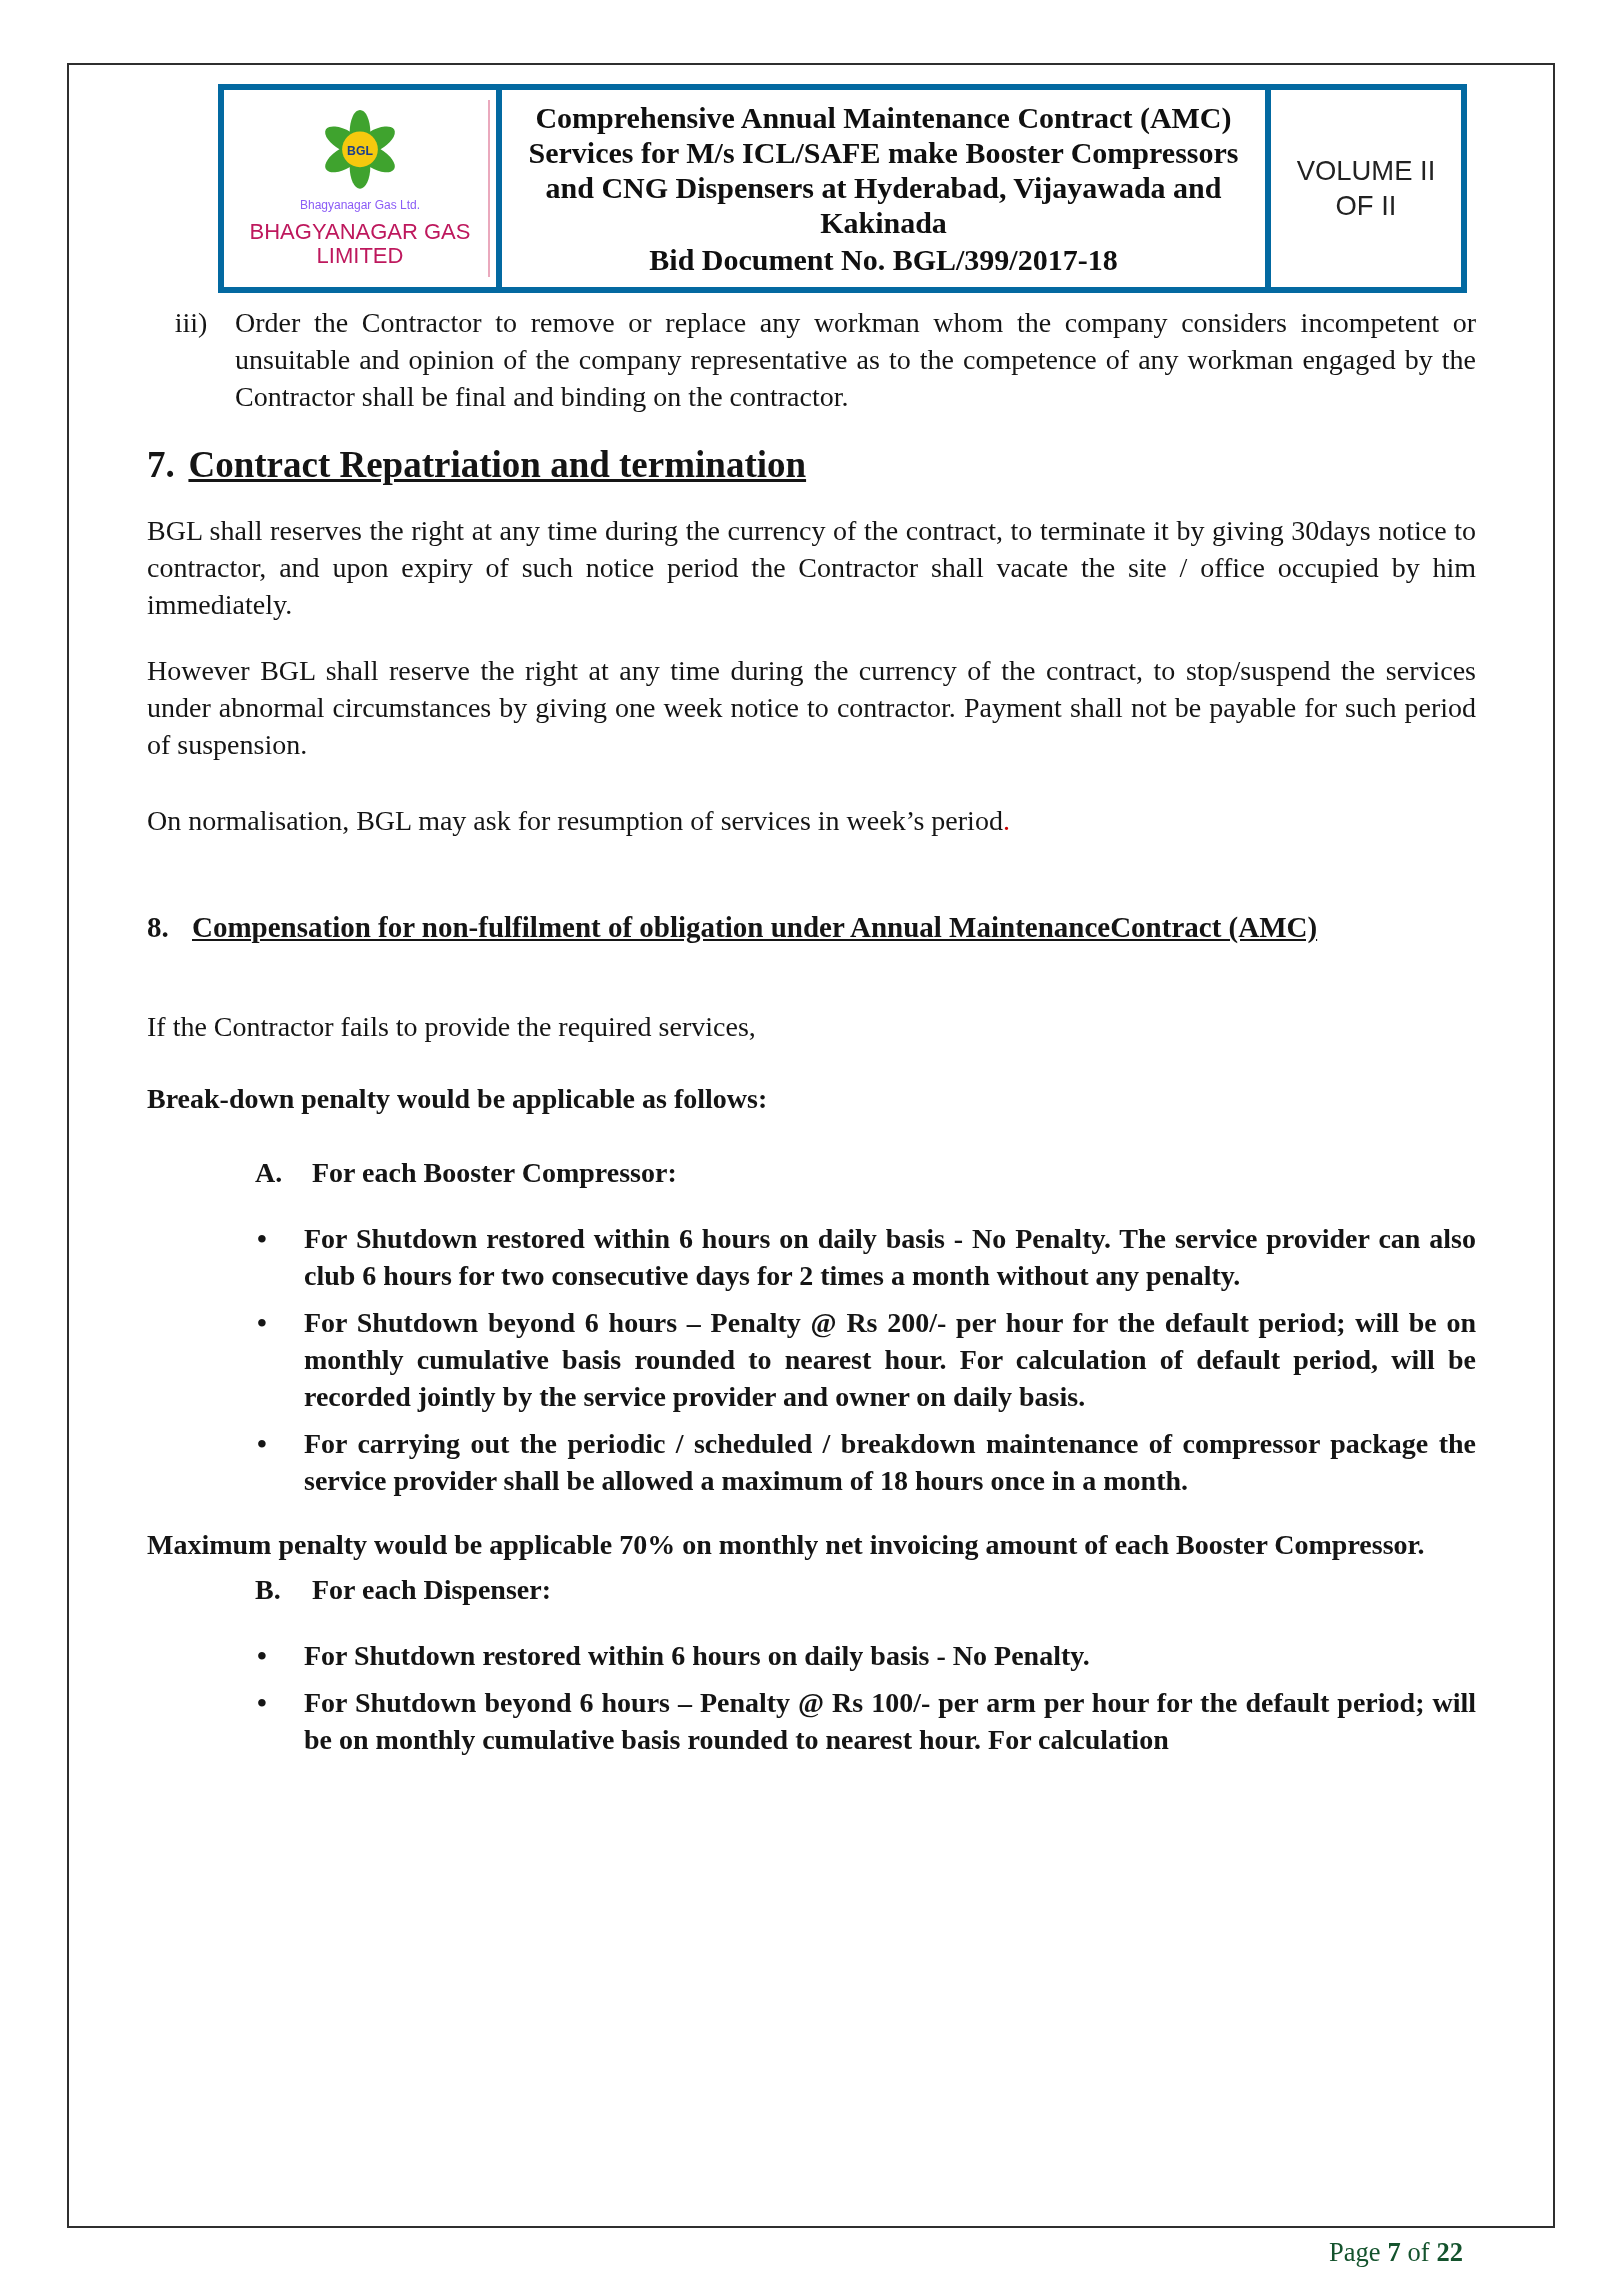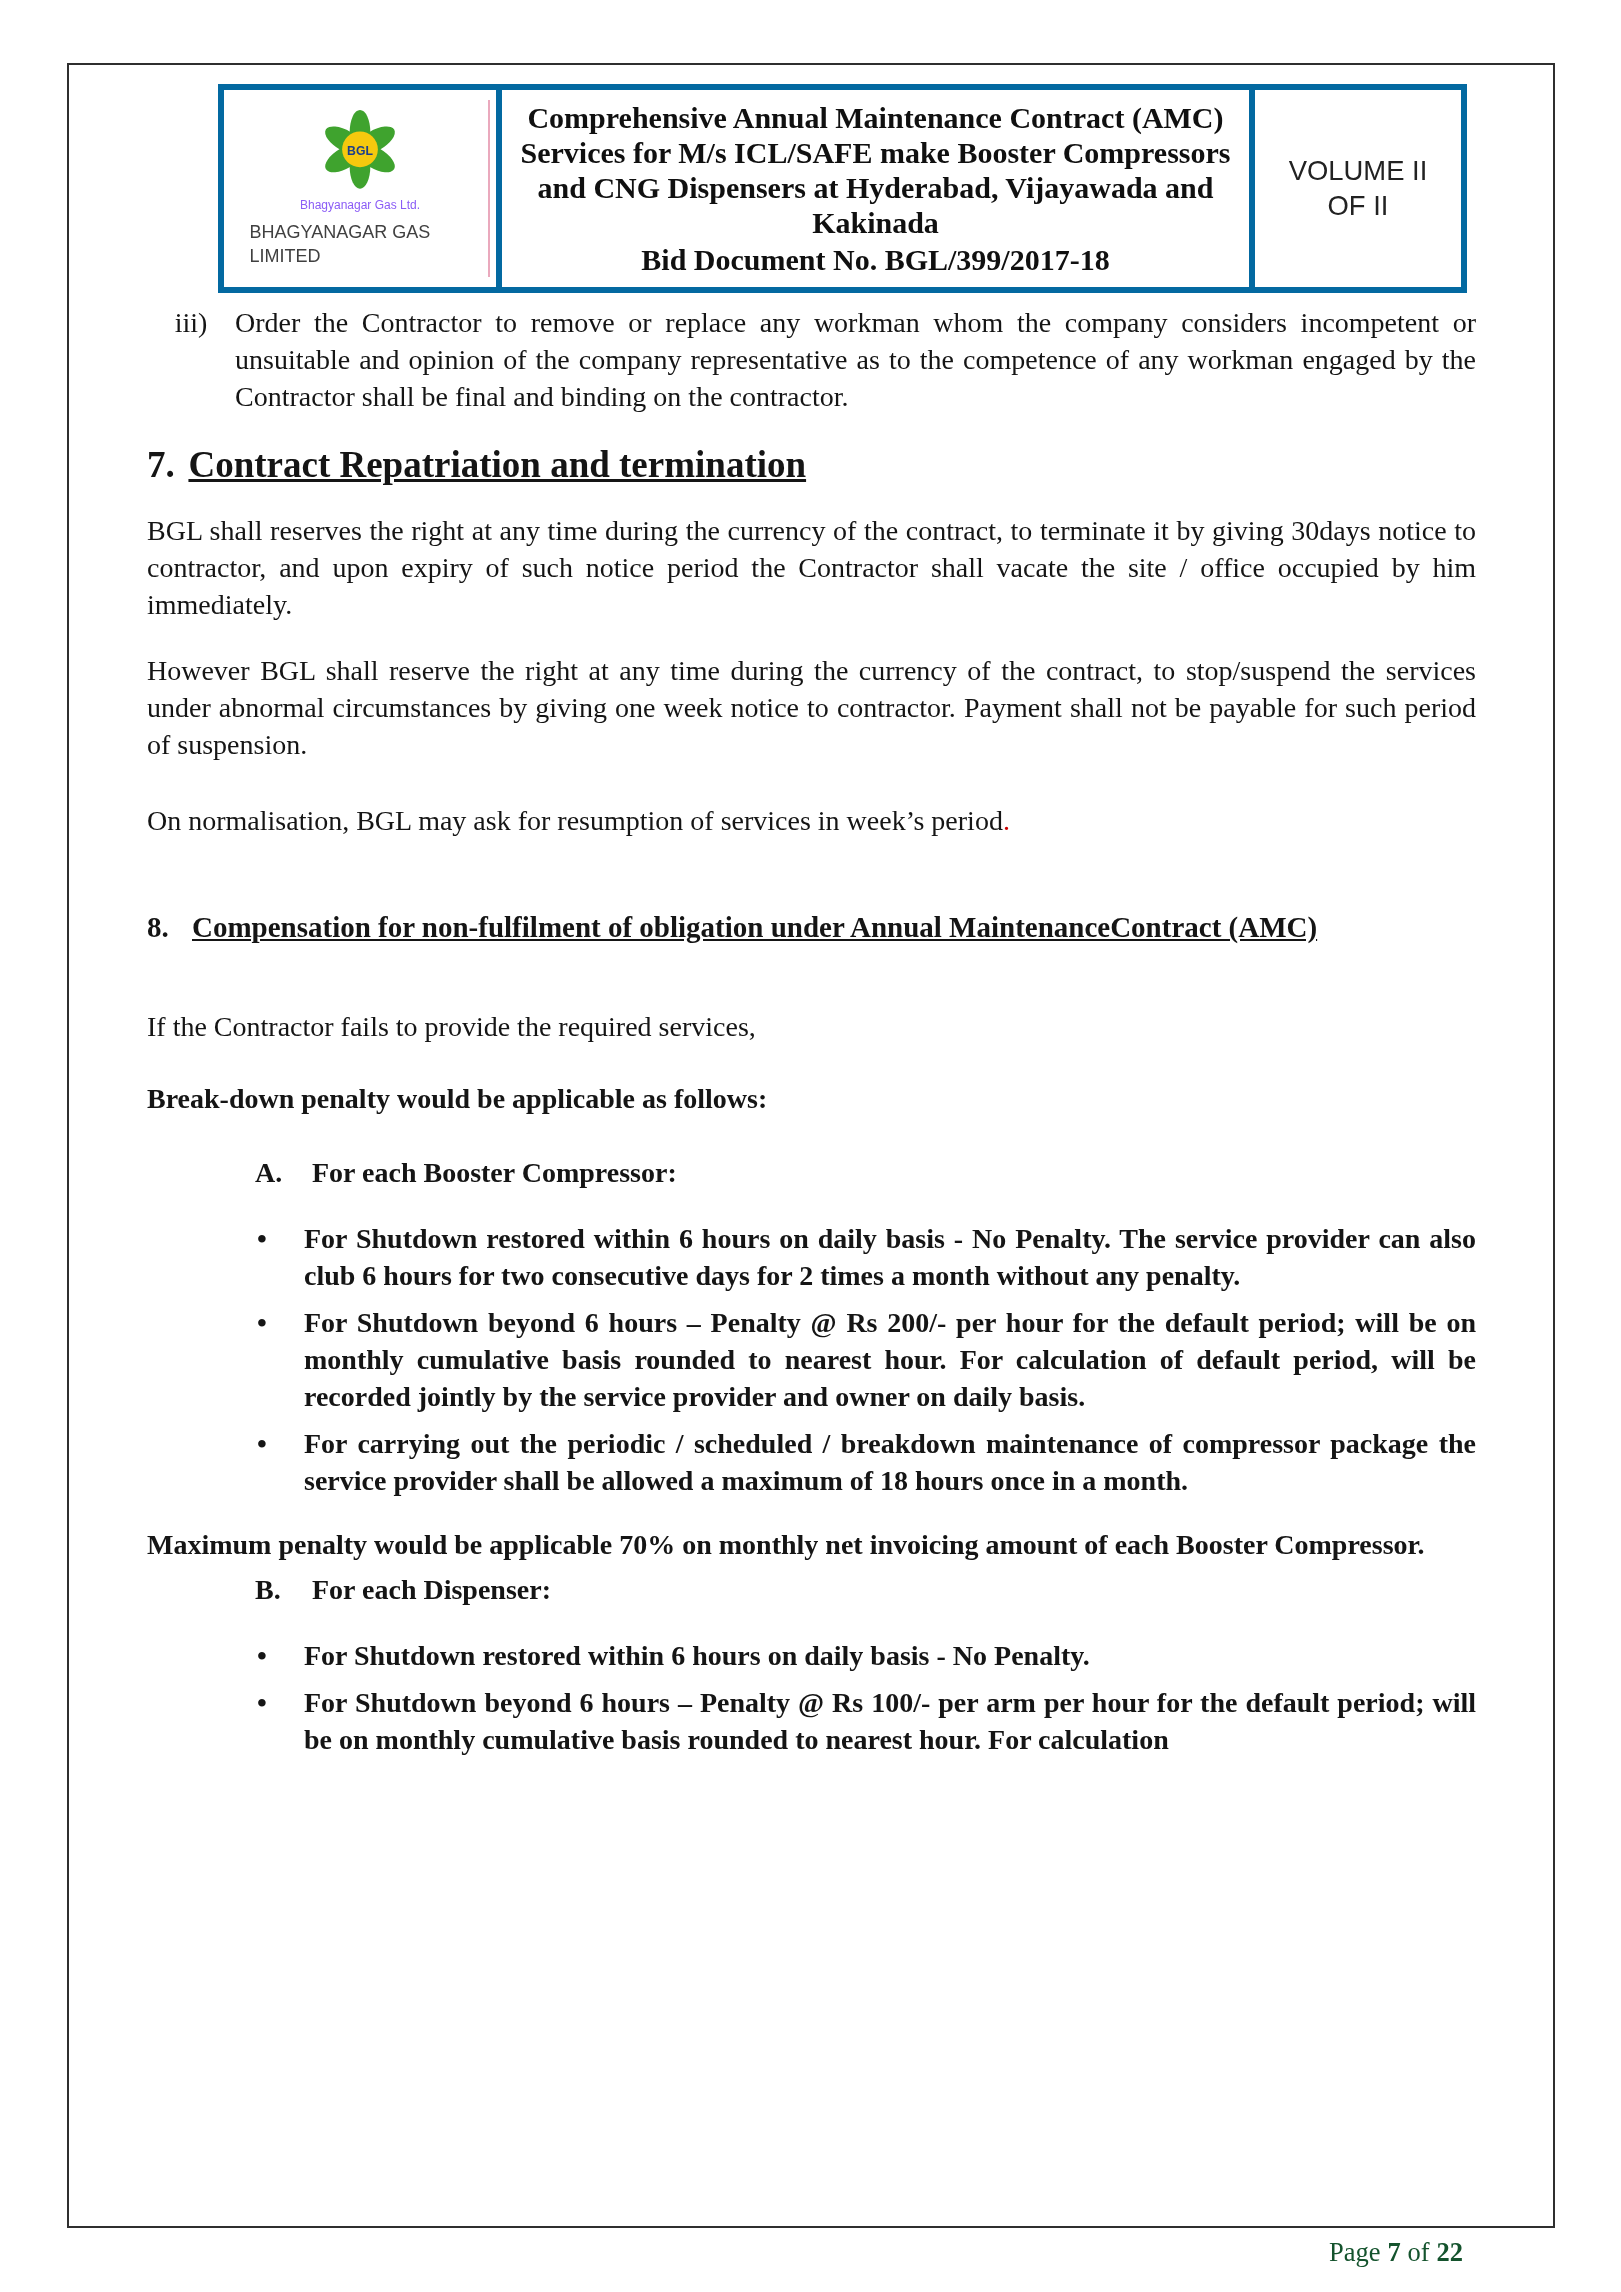--- a/index.html
+++ b/index.html
@@ -28,34 +28,34 @@
   }
   .logo-divider {
     position:absolute; right:5.9px; top:9.8px; bottom:9.8px; width:2px;
     background:#eaa9bd;
   }
   .logo-subtext {
     font-family:"Liberation Sans", sans-serif; font-size:12px;
     color:#8b5cf6; margin-top:-3.9px; line-height:14.7px;
   }
   .company-name {
-    font-family:"Liberation Sans", sans-serif; font-size:18px;
-    line-height:24.5px; text-align:left; margin-top:6.9px; color:#404040;
+    font-family:"Liberation Sans", sans-serif; font-size:22px;
+    line-height:24.5px; text-align:center; margin-top:6.9px; color:#be185d;
     width:221px;
   }
   .title-cell {
     flex:1; border-left:none; display:flex; flex-direction:column;
     justify-content:center; text-align:center; padding:9.8px 17.6px;
   }
   .doc-title, .bid-doc {
     font-weight:bold; font-size:30px; line-height:35px; color:#101010;
   }
   .bid-doc { margin-top:2px; }
   .volume-cell {
-    width:212px; border-left:none; display:flex; flex-direction:column;
+    width:196px; border-left:none; display:flex; flex-direction:column;
     align-items:center; justify-content:center; text-align:center;
     font-family:"Liberation Sans", sans-serif; font-size:27.4px;
     line-height:35px; color:#222;
   }
 
   
   .body-text { font-size:28px; line-height:37px; }
   .jus { text-align:justify; }
 
   .item-iii { display:flex; margin-top:11.8px; }

